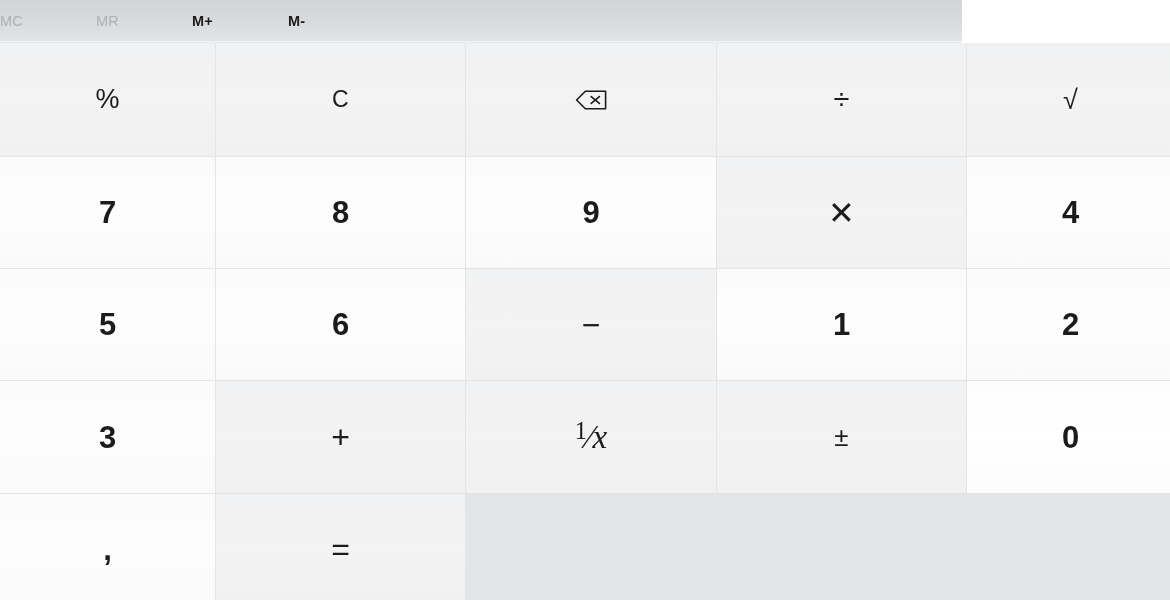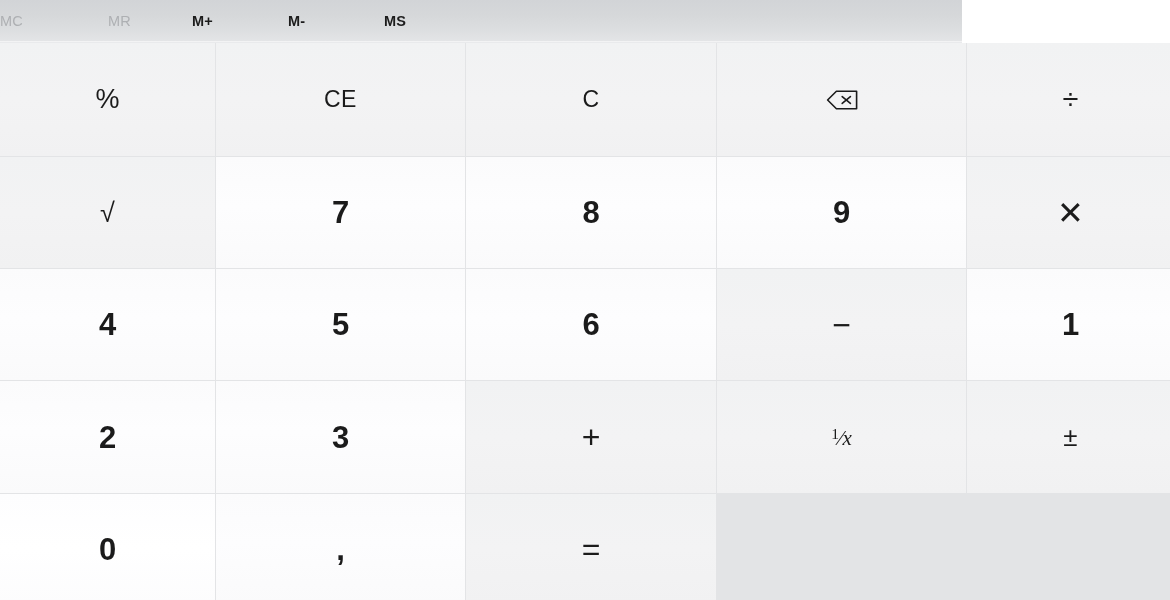--- a/index.html
+++ b/index.html
@@ -133,21 +133,21 @@
     font-weight: 400;
   }
   .g-pow sup {
     font-size: 0.62em;
     vertical-align: super;
     font-style: normal;
     margin-left: 1px;
   }
   .g-recip {
     font-family: "Liberation Serif", serif;
-    font-size: 21px;
+    font-size: 33px;
     font-weight: 400;
   }
   .g-recip .frac-num { font-size: 0.74em; font-style: normal; vertical-align: 0.38em; }
   .g-recip .frac-sl  { font-style: normal; }
   .g-recip .frac-den { font-style: italic; }
 
   
   .g-sqrt {
     font-size: 27px;
     font-weight: 300;
@@ -160,40 +160,34 @@
 </head>
 <body>
 
 <div id="app">
 
   <div class="memory-bar">
     <div class="mem-slot" style="width:96px;padding-left:0px;">
       <button class="mem-btn disabled" style="padding-left:0px;width:96px;">MC</button>
     </div>
     <div class="mem-slot" style="width:96px;">
-      <button class="mem-btn disabled" style="width:96px;margin-left:12px;">MR</button>
+      <button class="mem-btn disabled" style="width:96px;">MR</button>
     </div>
     <div class="mem-slot" style="width:96px;">
       <button class="mem-btn enabled" style="width:96px;">M+</button>
     </div>
     <div class="mem-slot" style="width:96px;">
       <button class="mem-btn enabled" style="width:96px;">M-</button>
     </div>
-    <div class="mem-slot" style="width:96px;">
-      <button class="mem-btn enabled" style="width:96px;">MS</button>
-    </div>
   </div>
 
   <div class="keypad">
 
     <button class="key fn">
       <span class="glyph g-percent">%</span>
-    </button>
-    <button class="key fn">
-      <span class="glyph g-fn-text">CE</span>
     </button>
     <button class="key fn">
       <span class="glyph g-fn-text">C</span>
     </button>
     <button class="key fn">
       <span class="glyph">
         <svg class="bksp-icon" viewBox="0 0 34 24" fill="none" stroke="#1b1b1b" stroke-width="1.6" stroke-linecap="round" stroke-linejoin="round">
           <path d="M11.4 3.2 L31.6 3.2 L31.6 20.8 L11.4 20.8 L2.6 12 Z"></path>
           <path d="M17.2 8.6 L25.4 15.4"></path>
           <path d="M25.4 8.6 L17.2 15.4"></path>

